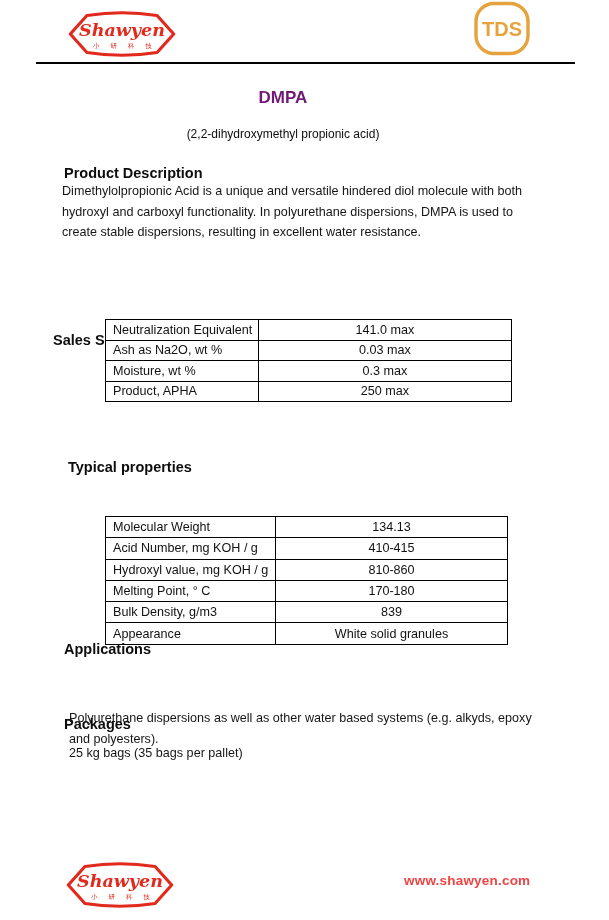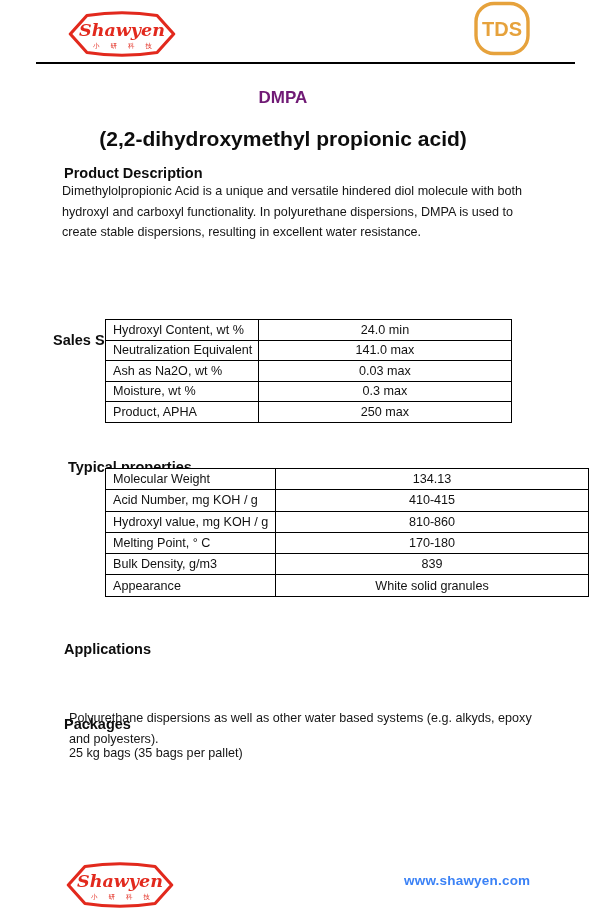--- a/index.html
+++ b/index.html
@@ -19,21 +19,21 @@
   .tds-badge { position: absolute; left: 473px; top: 1px; width: 58px; height: 55px; }
   .header-rule {
     position: absolute; left: 36px; top: 62px;
     width: 539px; height: 2px; background: #000;
   }
   
   .title-wrap {
     position: absolute; left: 36px; top: 88px; width: 494px; text-align: center;
   }
   .doc-title { font-size: 17px; font-weight: bold; color: #701a75; }
-  .doc-subtitle { margin-top: 19px; font-size: 21px; font-weight: bold; color: #0d0d0d; }
+  .doc-subtitle { margin-top: 19px; font-size: 12px; font-weight: normal; color: #0d0d0d; }
   
   .section-heading {
     position: absolute; left: 64px;
     font-size: 14.5px; font-weight: bold; color: #0d0d0d;
   }
   .h-product { top: 165px; }
   .h-sales { top: 284px; left: 53px; margin-top: 48px; }
   .h-typical { top: 459px; left: 68px; }
   .h-applications { top: 641px; }
   .h-packages { top: 716px; }
@@ -44,36 +44,36 @@
   .t-product { top: 181px; }
   .t-applications { top: 664px; left: 69px; width: 470px; margin-top: 44px; }
   .t-packages { top: 743px; left: 69px; }
   
   table.spec-table {
     position: absolute; left: 105px;
     border-collapse: collapse; table-layout: fixed;
     background: #fff;
   }
   .table-sales { top: 319px; width: 407px; }
-  .table-typical { top: 468px; width: 484px; }
+  .table-typical { top: 516px; width: 403px; }
   .table-sales col.c1 { width: 153px; }
   .table-typical col.c1 { width: 170px; }
   table.spec-table td {
     border: 1.6px solid #000;
     font-size: 12.6px; color: #111;
     overflow: hidden; white-space: nowrap;
   }
   .table-sales td { height: 20.5px; }
   .table-typical td { height: 21.3px; }
   td.prop { padding-left: 7px; text-align: left; }
   td.val { text-align: center; }
   
   .website {
     position: absolute; left: 404px; top: 873px;
-    font-size: 13.5px; font-weight: bold; color: #3b82f6;
+    font-size: 13.5px; font-weight: bold; color: #ef4444;
     letter-spacing: 0.2px;
   }
 </style>
 </head>
 <body>
 
 <div class="page">
 
   <div class="logo-box logo-top">
     <svg viewBox="0 0 120 52" width="112" height="48">
@@ -100,24 +100,20 @@
   <div class="section-heading h-product">Product Description</div>
   <div class="body-text t-product">Dimethylolpropionic Acid is a unique and versatile hindered diol molecule with both hydroxyl and carboxyl functionality. In polyurethane dispersions, DMPA is used to create stable dispersions, resulting in excellent water resistance.</div>
 
   <div class="section-heading h-sales">Sales Specifications</div>
   <table class="spec-table table-sales">
     <colgroup>
         <col class="c1">
         <col class="c2">
       </colgroup>
     <tbody>
-      <tr>
-        <td class="prop">Hydroxyl Content, wt %</td>
-        <td class="val">24.0 min</td>
-      </tr>
       <tr>
         <td class="prop">Neutralization Equivalent</td>
         <td class="val">141.0 max</td>
       </tr>
       <tr>
         <td class="prop">Ash as Na2O, wt %</td>
         <td class="val">0.03 max</td>
       </tr>
       <tr>
         <td class="prop">Moisture, wt %</td>

